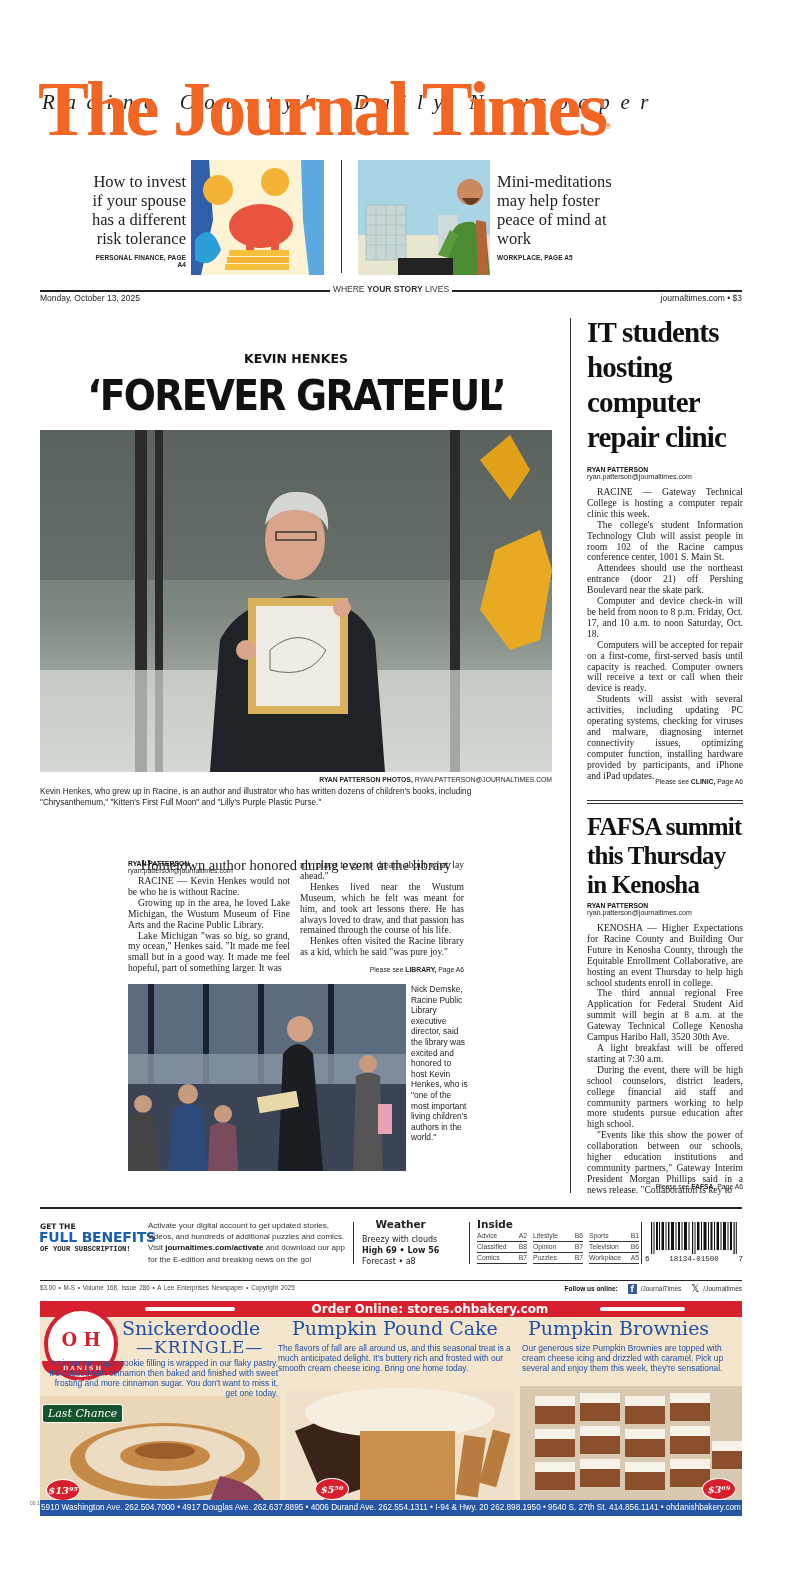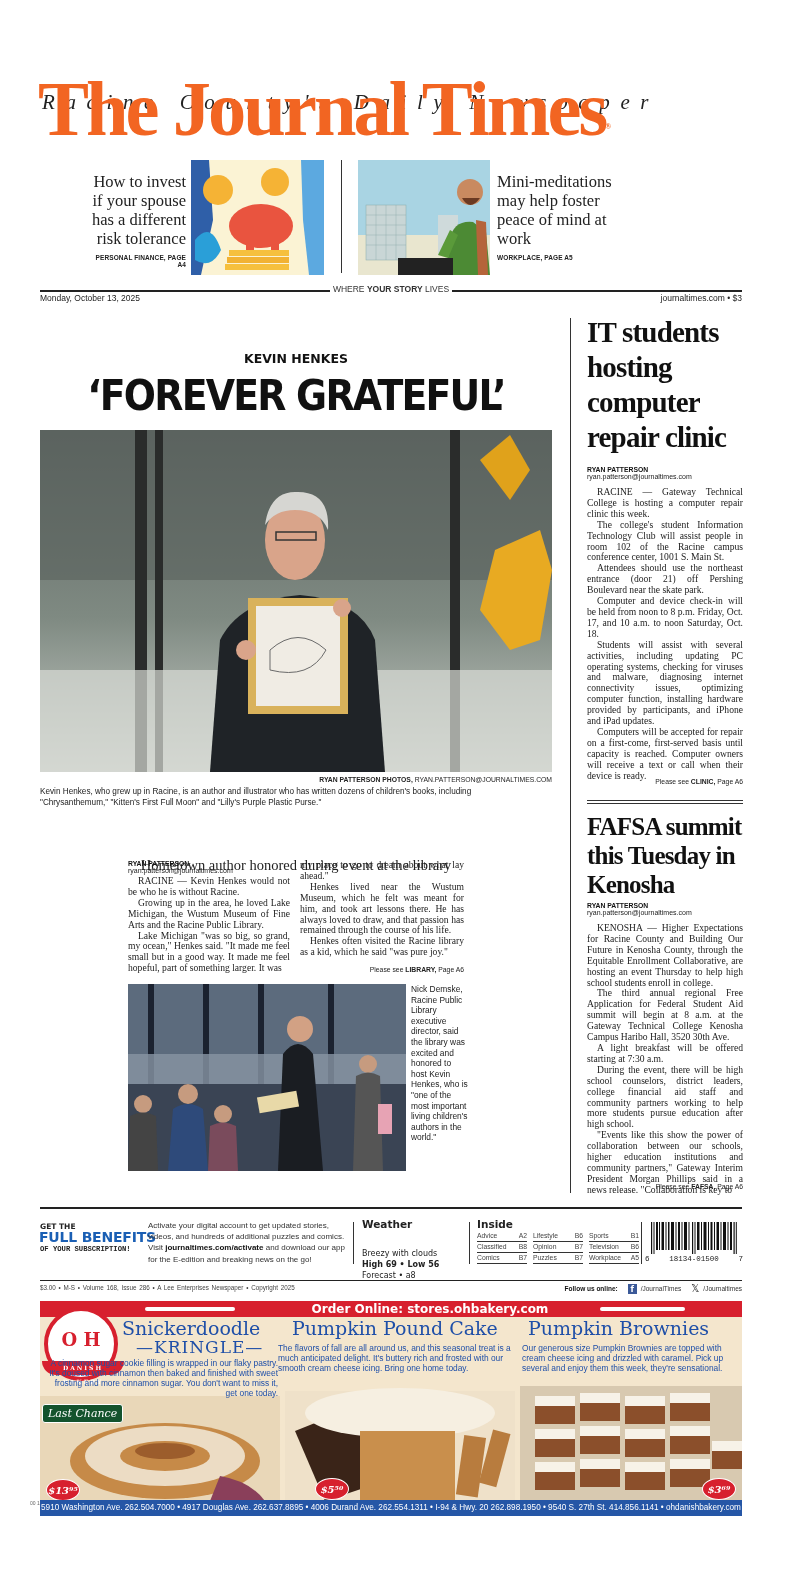--- a/index.html
+++ b/index.html
@@ -65,21 +65,21 @@
   
   #footer-rule { left: 40px; top: 1207px; width: 702px; height: 2px; background: #222; }
   #getthe { left: 40px; top: 1222px; font-family: "DejaVu Sans", sans-serif; font-weight: bold; font-size: 7.5px; color: #222; }
   #fullbenefits { left: 39px; top: 1229px; font-family: "DejaVu Sans", sans-serif; font-weight: bold; font-size: 14px; color: #1a5fb4; letter-spacing: -0.2px; white-space: nowrap; }
   #ofyour { left: 40px; top: 1245px; font-family: Liberation Mono, monospace; font-weight: bold; font-size: 7.2px; color: #222; white-space: nowrap; }
   #activate { left: 148px; top: 1220px; width: 200px; font-family: "Liberation Sans", sans-serif; font-size: 8px; line-height: 11.2px; color: #333; }
   #activate b { font-weight: bold; color: #111; }
   .vdiv { width: 1px; background: #333; }
   #div-weather { left: 353px; top: 1222px; height: 42px; }
   #weather { left: 362px; top: 1218px; font-family: "DejaVu Sans", sans-serif; color: #222; }
-  #weather .wt { font-weight: bold; font-size: 10.5px; margin-bottom: 18px; }
+  #weather .wt { font-weight: bold; font-size: 10.5px; margin-bottom: 4px; text-align: center; }
   #weather .wl { font-size: 8px; line-height: 11px; }
   #weather .wb { font-weight: bold; }
   #div-inside { left: 469px; top: 1222px; height: 42px; }
   #inside { left: 477px; top: 1218px; width: 162px; font-family: "DejaVu Sans", sans-serif; }
   #inside .it { font-weight: bold; font-size: 10.5px; color: #222; }
   #inside-grid { display: grid; grid-template-columns: repeat(3, 50px); column-gap: 6px; margin-top: 1px; }
   .inside-cell { display: flex; justify-content: space-between; font-family: "Liberation Sans", sans-serif; font-size: 6.8px; color: #444; border-bottom: 1px solid #333; line-height: 10px; }
   #div-barcode { left: 641px; top: 1222px; height: 42px; }
   #barcode { left: 651px; top: 1222px; width: 86px; height: 32px; }
   #barcode-num { left: 645px; top: 1255px; width: 98px; font-family: "Liberation Mono", monospace; font-size: 7.5px; color: #222; display: flex; justify-content: space-between; }
@@ -245,27 +245,27 @@
 <div id="it-head" class="abs rail-head">IT students hosting computer repair clinic</div>
 <div id="it-byline" class="abs">
   <div class="byline">RYAN PATTERSON</div>
   <div class="byemail">ryan.patterson@journaltimes.com</div>
 </div>
 <div id="it-body" class="abs body">
   <p>RACINE — Gateway Technical College is hosting a computer repair clinic this week.</p>
   <p>The college's student Information Technology Club will assist people in room 102 of the Racine campus conference center, 1001 S. Main St.</p>
   <p>Attendees should use the northeast entrance (door 21) off Pershing Boulevard near the skate park.</p>
   <p>Computer and device check-in will be held from noon to 8 p.m. Friday, Oct. 17, and 10 a.m. to noon Saturday, Oct. 18.</p>
+  <p>Computers will be accepted for repair on a first-come, first-served basis until capacity is reached. Computer owners will receive a text or call when their device is ready.</p>
   <p>Students will assist with several activities, including updating PC operating systems, checking for viruses and malware, diagnosing internet connectivity issues, optimizing computer function, installing hardware provided by participants, and iPhone and iPad updates.</p>
-  <p>Computers will be accepted for repair on a first-come, first-served basis until capacity is reached. Computer owners will receive a text or call when their device is ready.</p>
 </div>
 <div id="it-jump" class="abs jump"><span>Please see </span><b>CLINIC,</b><span> Page A6</span></div>
 <div id="rail-rule" class="abs"></div>
 
-<div id="fafsa-head" class="abs rail-head">FAFSA summit this Tuesday in Kenosha</div>
+<div id="fafsa-head" class="abs rail-head">FAFSA summit this Thursday in Kenosha</div>
 <div id="fafsa-byline" class="abs">
   <div class="byline">RYAN PATTERSON</div>
   <div class="byemail">ryan.patterson@journaltimes.com</div>
 </div>
 <div id="fafsa-body" class="abs body">
   <p>KENOSHA — Higher Expectations for Racine County and Building Our Future in Kenosha County, through the Equitable Enrollment Collaborative, are hosting an event Thursday to help high school students enroll in college.</p>
   <p>The third annual regional Free Application for Federal Student Aid summit will begin at 8 a.m. at the Gateway Technical College Kenosha Campus Haribo Hall, 3520 30th Ave.</p>
   <p>A light breakfast will be offered starting at 7:30 a.m.</p>
   <p>During the event, there will be high school counselors, district leaders, college financial aid staff and community partners working to help more students pursue education after high school.</p>
   <p>"Events like this show the power of collaboration between our schools, higher education institutions and community partners," Gateway Interim President Morgan Phillips said in a news release. "Collaboration is key to</p>

